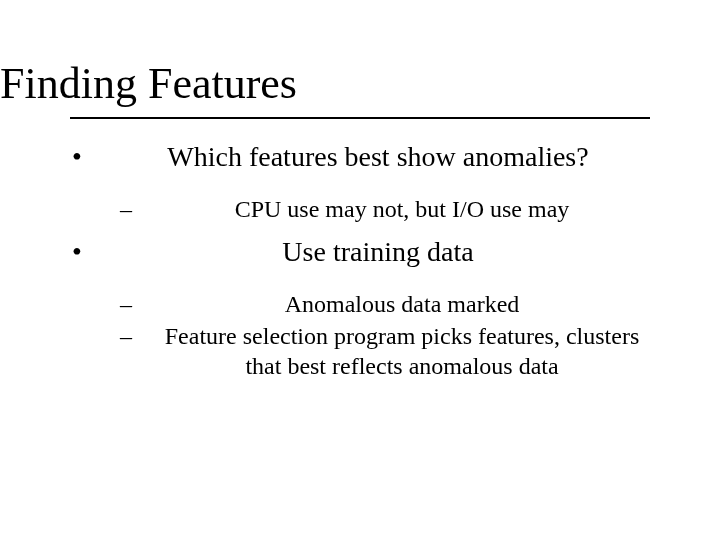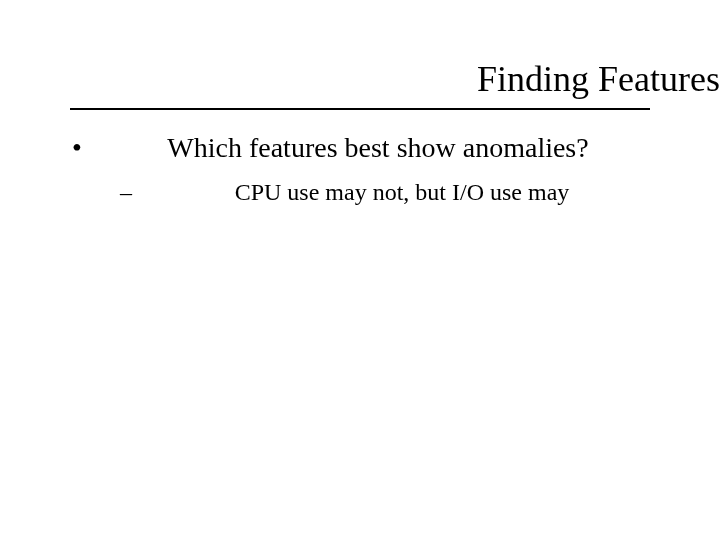--- a/index.html
+++ b/index.html
@@ -11,22 +11,22 @@
     font-family: "Times New Roman", Times, serif;
     color: #000000;
   }
   .slide {
     position: relative;
     width: 720px;
     height: 540px;
     box-sizing: border-box;
   }
   .title {
-    text-align: right;
-    font-size: 36px;
+    text-align: left;
+    font-size: 44px;
     font-weight: normal;
     margin-top: 58px;
     margin-bottom: 8px;
   }
   .rule {
     border: none;
     border-top: 2.5px solid #000;
     margin: 0 auto 20px auto;
     width: 580px;
   }
@@ -49,21 +49,21 @@
   }
   ul.level1 > li::before {
     content: "•";
     position: absolute;
     left: 0;
     top: 0;
   }
   ul.level2 {
     list-style: none;
     padding: 0;
-    margin: 12px 0 10px 0;
+    margin: 20px 0 10px 0;
   }
   ul.level2 > li {
     font-size: 24px;
     line-height: 1.25;
     margin-bottom: 2px;
     position: relative;
     padding-left: 48px;
   }
   ul.level2 > li::before {
     content: "–";
@@ -92,20 +92,31 @@
   <div class="content">
     <ul class="level1">
       <li>
         <span>Which features best show anomalies?</span>
         <ul class="level2">
           <li>
             <span>CPU use may not, but I/O use may</span>
           </li>
         </ul>
       </li>
+      <li>
+        <span>Use training data</span>
+        <ul class="level2">
+          <li>
+            <span>Anomalous data marked</span>
+          </li>
+          <li>
+            <span>Feature selection program picks features, clusters that best reflects anomalous data</span>
+          </li>
+        </ul>
+      </li>
     </ul>
   </div>
 
   <div class="footer">
     
     
     
   </div>
 
 </div>

